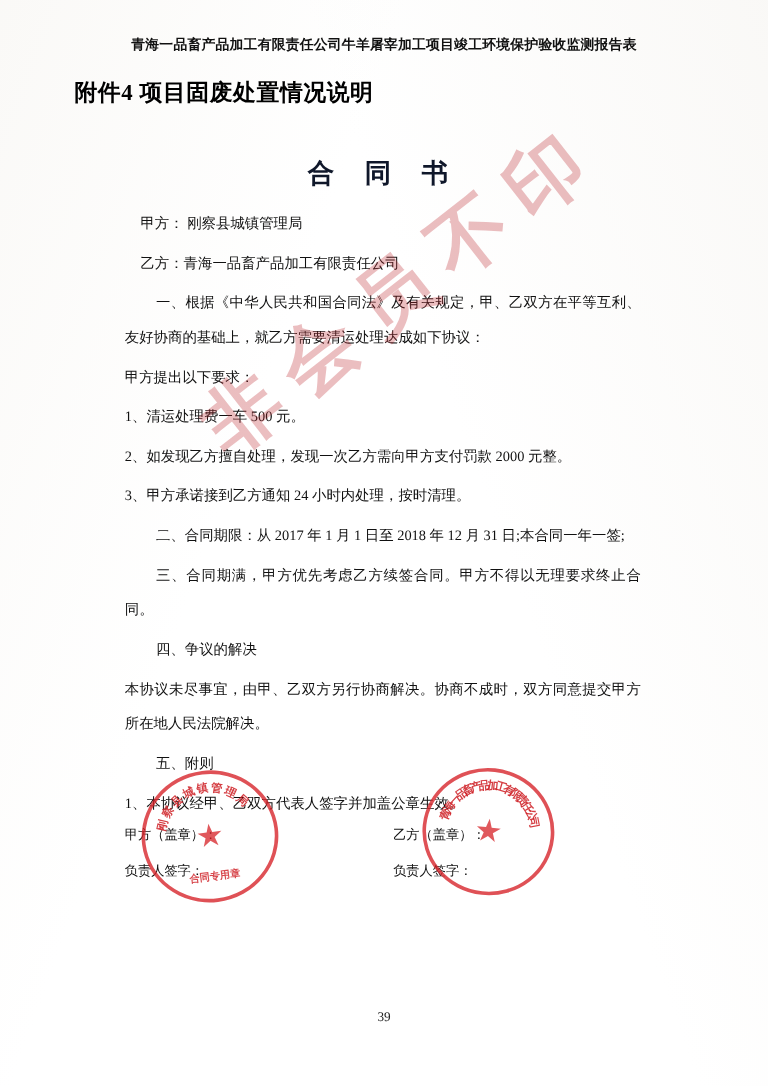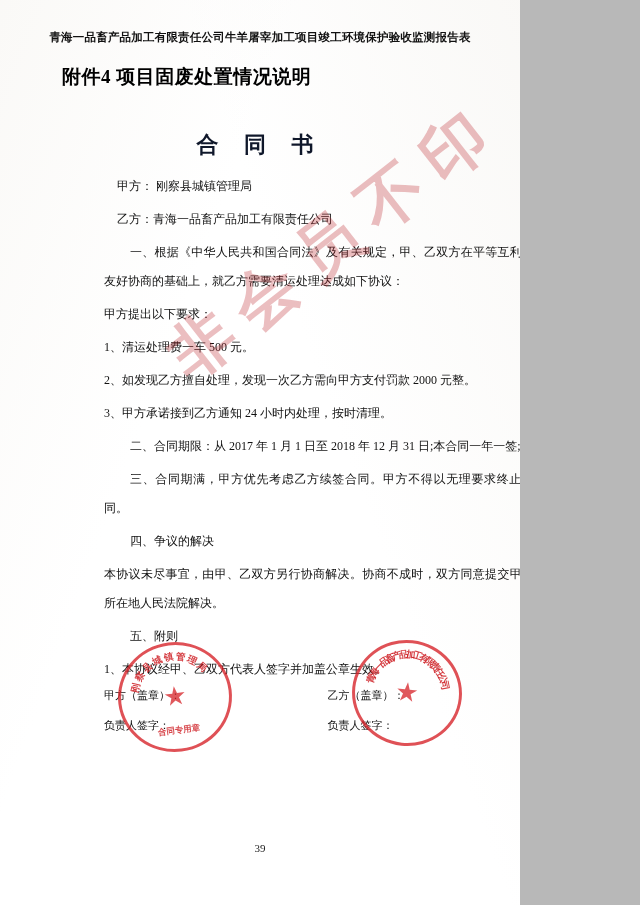--- a/index.html
+++ b/index.html
@@ -5,21 +5,21 @@
   html, body {
     margin: 0;
     padding: 0;
     background: #b8b8b8;
   }
   body {
     font-family: "Liberation Serif", "DejaVu Serif", serif;
   }
   .page {
     position: relative;
-    width: 520px;
+    width: 640px;
     height: 905px;
     background: #ffffff;
     overflow: hidden;
     box-sizing: border-box;
   }
   
   .paper-tint {
     position: absolute;
     inset: 0;
     background:

